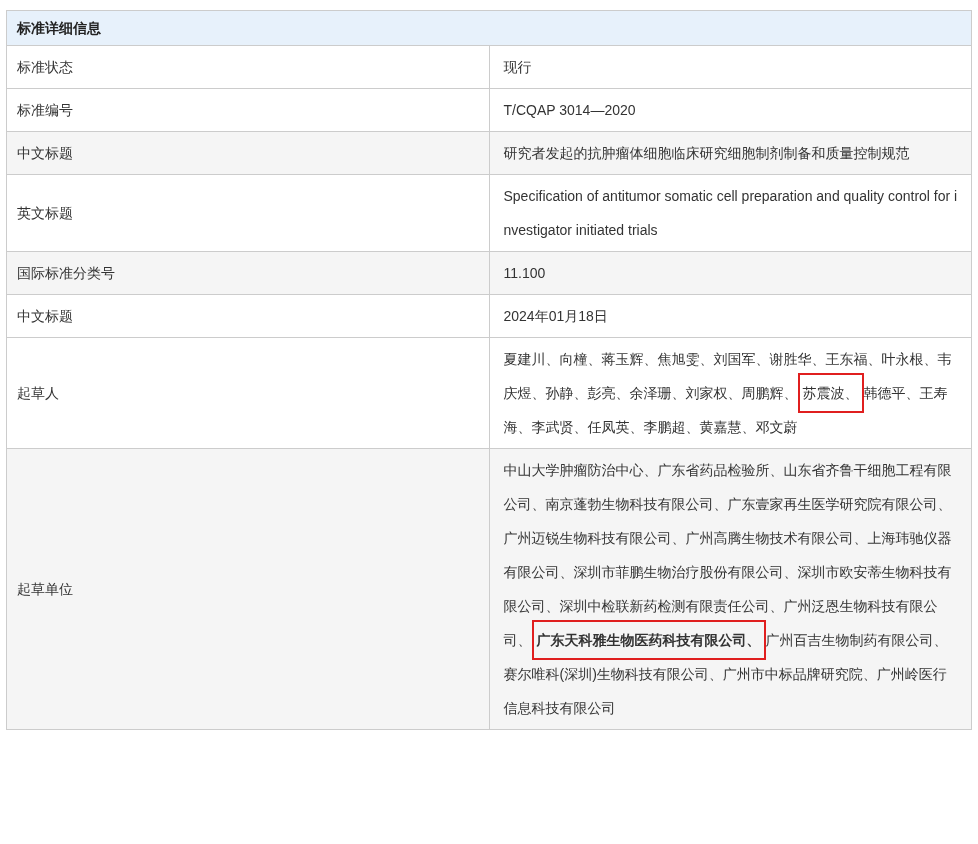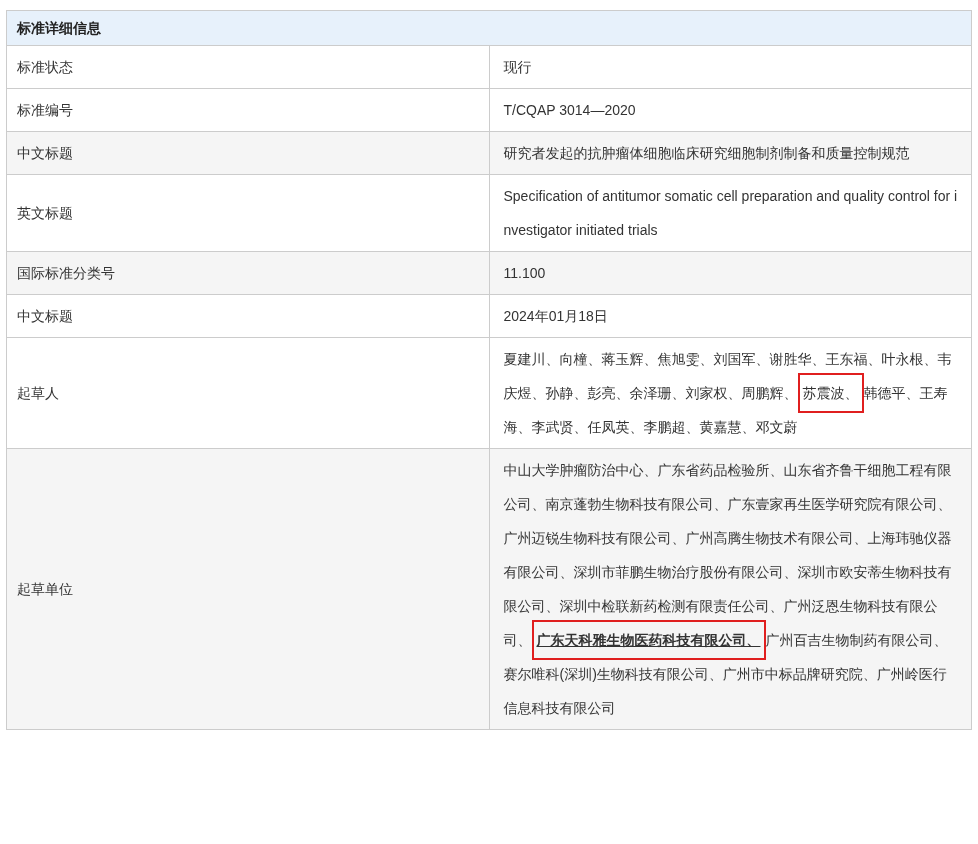--- a/index.html
+++ b/index.html
@@ -46,21 +46,20 @@
   tr.alt td {
     background: var(--stripe_bg, #f5f5f5);
   }
   .hl-box {
     display: inline;
     border: 2px solid var(--highlight_box, #e01f1f);
     padding: 10px 3px;
   }
   .hl-box.bold {
     font-weight: bold;
-    text-decoration: underline;
   }
 </style>
 </head>
 <body>
 
 <div class="page-wrap">
   <table class="detail-table">
     <tbody>
         <tr class="header-row">
       <td colspan="2">标准详细信息</td>

